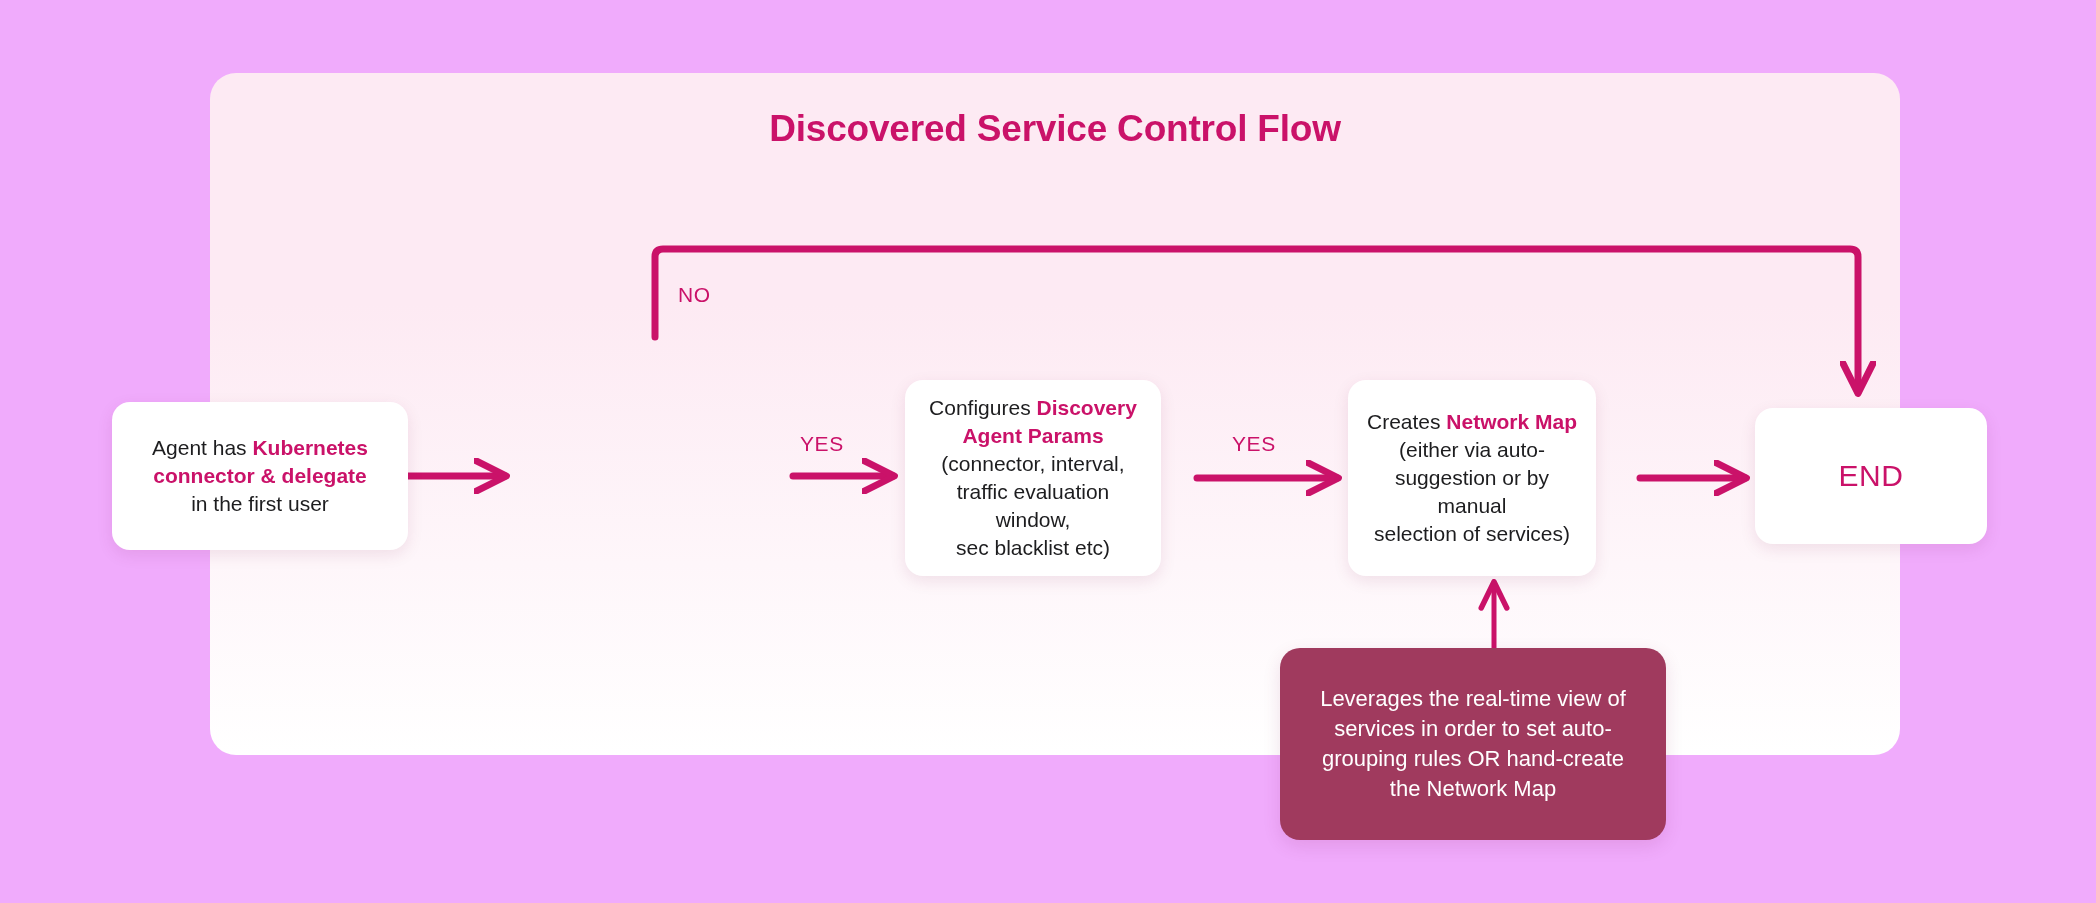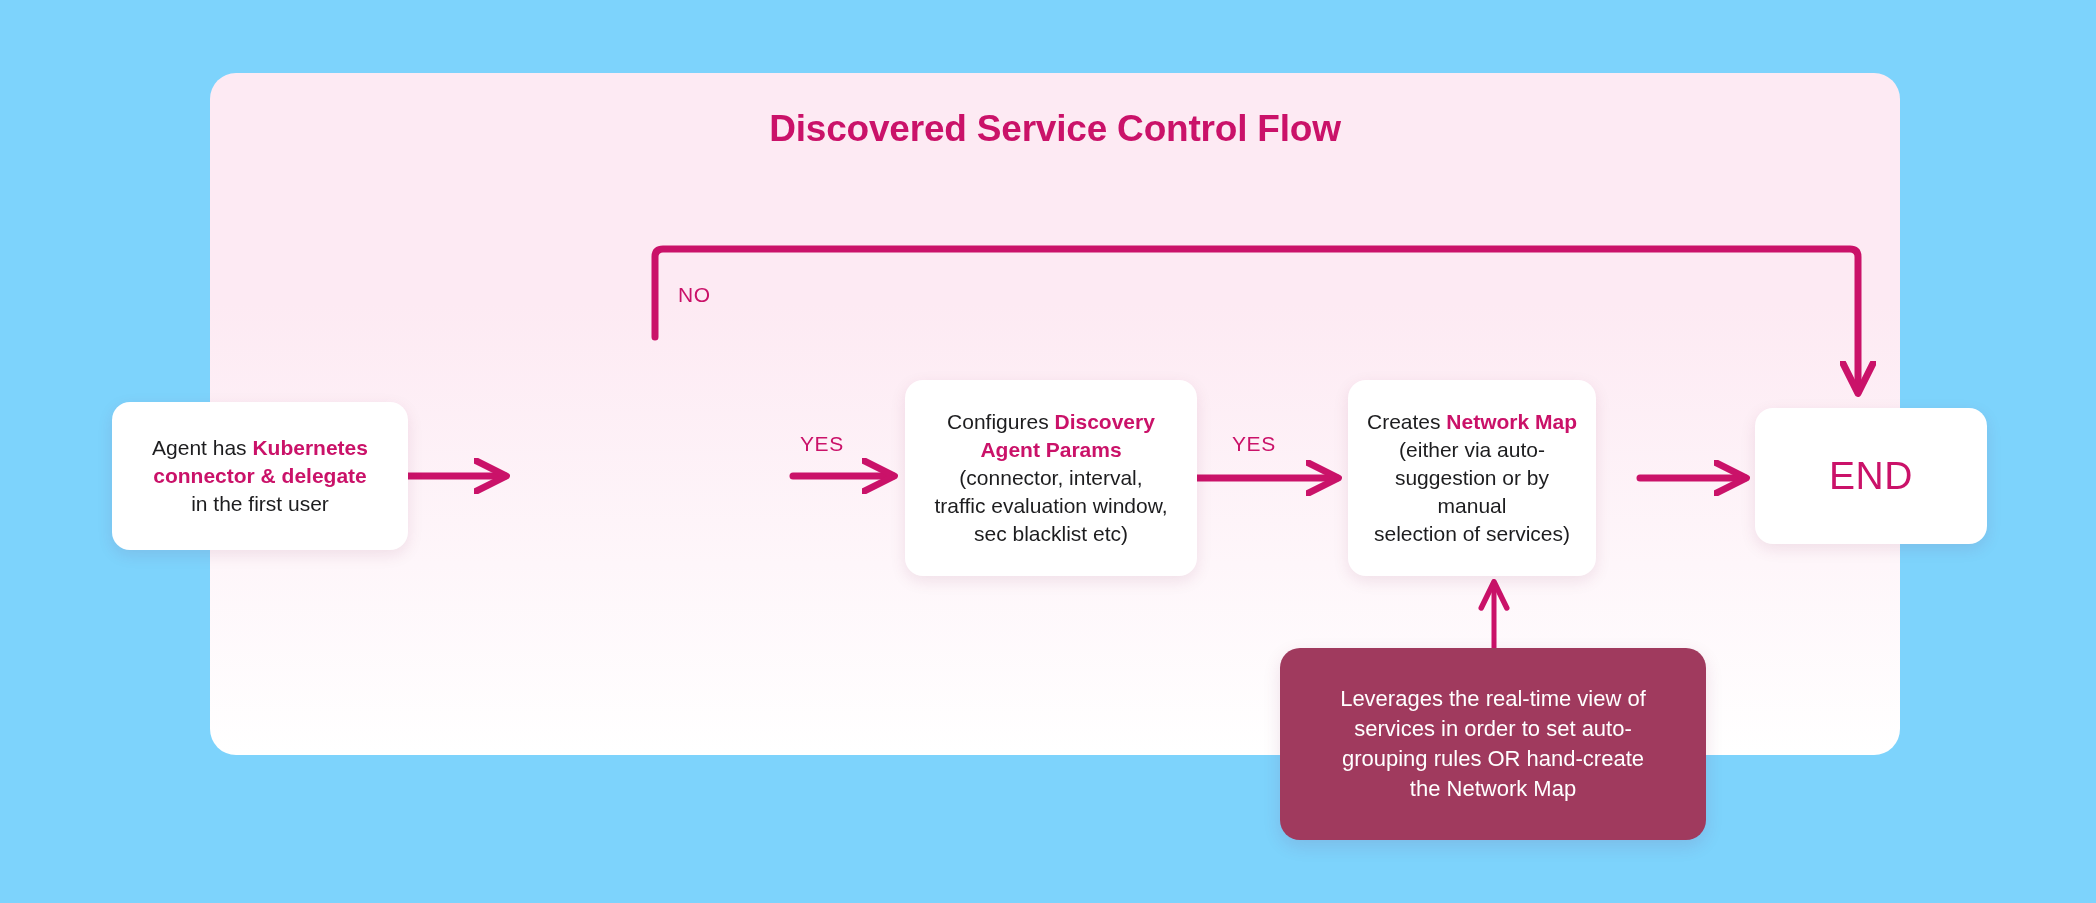--- a/index.html
+++ b/index.html
@@ -7,21 +7,21 @@
     padding: 0;
     background: #ffffff;
   }
   body {
     font-family: "Liberation Sans", sans-serif;
   }
   #canvas {
     position: relative;
     width: 2096px;
     height: 903px;
-    background: #7dd3fc;
+    background: #f0abfc;
     overflow: hidden;
   }
 
   
   #bg-panel {
     position: absolute;
     left: 210px;
     top: 73px;
     width: 1690px;
     height: 682px;
@@ -70,26 +70,26 @@
     color: #1d1d1f;
     padding: 0 14px;
   }
   .node .txt b,
   .note .txt b {
     color: #ca1269;
     font-weight: bold;
   }
 
   #node-start   { left: 112px;  top: 402px; width: 296px;  height: 148px; }
-  #node-config  { left: 905px;  top: 380px; width: 292px;  height: 196px; }
+  #node-config  { left: 905px;  top: 380px; width: 256px;  height: 196px; }
   #node-netmap  { left: 1348px; top: 380px; width: 248px;  height: 196px; }
   #node-end     { left: 1755px; top: 408px; width: 232px;  height: 136px; }
 
   #node-end .txt {
-    font-size: 39px;
+    font-size: 30px;
     color: #ca1269;
     letter-spacing: 0.5px;
   }
 
   
   #node-decision {
     position: absolute;
     left: 517px;
     top: 337px;
     width: 276px;
@@ -131,21 +131,21 @@
     display: flex;
     align-items: center;
     justify-content: center;
     text-align: center;
     border-radius: 20px;
     box-shadow: 0 6px 18px rgba(120, 20, 70, 0.12);
   }
   #node-note {
     left: 1280px;
     top: 648px;
-    width: 426px;
+    width: 386px;
     height: 192px;
     background: #a03a5e;
   }
   #node-note .txt {
     font-size: 22px;
     line-height: 30px;
     color: #ffffff;
     padding: 0 20px;
   }
 

